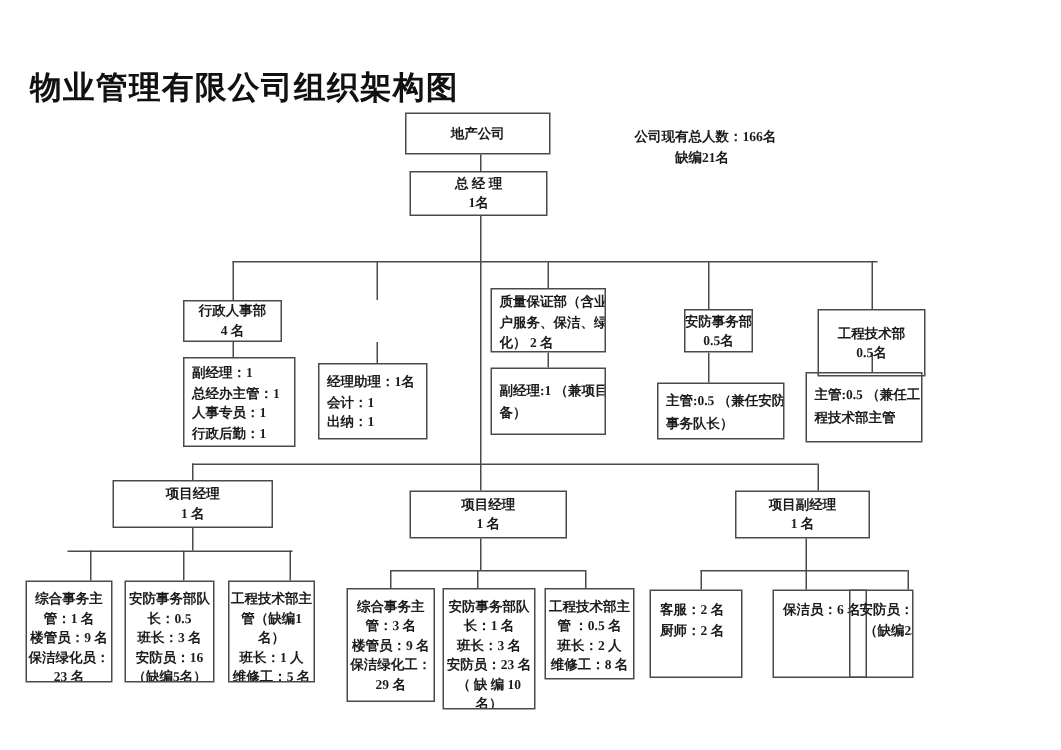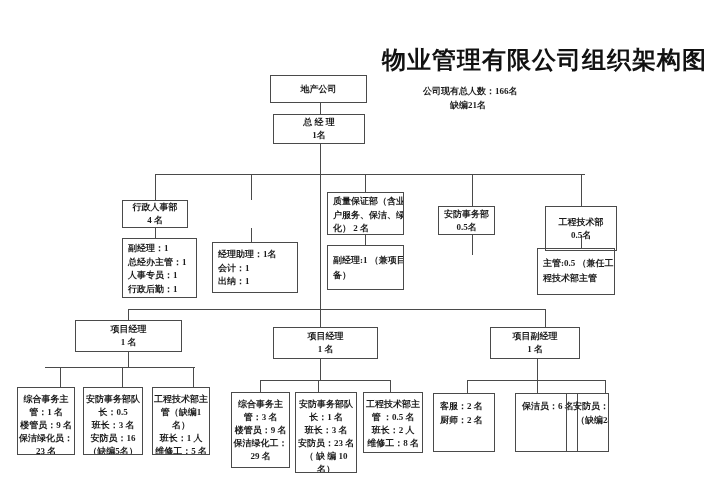--- a/index.html
+++ b/index.html
@@ -1,20 +1,20 @@
 <!DOCTYPE html>
 <html><head>
 <meta charset="utf-8">
 <style>
   html,body{margin:0;padding:0;background:#ffffff;}
   .canvas{position:relative;width:707px;height:500px;background:#ffffff;
           font-family:"Liberation Serif","DejaVu Serif",serif;color:#1c1c1c;}
-  .title{position:absolute;left:20px;right:0;top:44px;text-align:right;
+  .title{position:absolute;left:20px;right:0;top:44px;text-align:left;
          font-family:"Liberation Sans","DejaVu Sans",sans-serif;
-         font-size:24px;font-weight:bold;letter-spacing:1px;color:#111;}
+         font-size:21px;font-weight:bold;letter-spacing:1px;color:#111;}
   .ann{position:absolute;font-size:9px;font-weight:700;white-space:nowrap;}
   .box{position:absolute;box-sizing:border-box;border:1px solid #4a4a4a;
        font-size:9px;font-weight:600;overflow:hidden;}
   .hd{display:flex;flex-direction:column;justify-content:center;align-items:center;
       text-align:center;line-height:13px;}
   .dt{padding:3px 5px;line-height:13.5px;text-align:left;}
   .ch{padding-top:5px;text-align:center;line-height:13px;}
   .chl{padding:5px 6px;line-height:14px;text-align:left;}
   .ln{white-space:nowrap;}
   .conn{position:absolute;background:#4a4a4a;}
@@ -69,43 +69,47 @@
 
   <div class="box hd" style="left:122px;top:200px;width:66px;height:28px">
     <div class="ln">行政人事部</div>
     <div class="ln">4 名</div>
   </div>
   <div class="box dt" style="left:327px;top:192px;width:77px;height:43px;padding-top:2px">
     <div class="ln">质量保证部（含业</div>
     <div class="ln">户服务、保洁、绿</div>
     <div class="ln">化）  2 名</div>
   </div>
-  <div class="box hd" style="left:438px;top:206px;width:57px;height:29px">
+  <div class="box hd" style="left:456px;top:206px;width:46px;height:29px">
     <div class="ln">安防事务部</div>
     <div class="ln">0.5名</div>
   </div>
   <div class="box hd" style="left:545px;top:206px;width:72px;height:45px">
     <div class="ln">工程技术部</div>
     <div class="ln">0.5名</div>
   </div>
 
   <div class="box dt" style="left:122px;top:238px;width:75px;height:60px">
     <div class="ln">副经理：1</div>
     <div class="ln">总经办主管：1</div>
     <div class="ln">人事专员：1</div>
     <div class="ln">行政后勤：1</div>
   </div>
-  <div class="box dt" style="left:212px;top:242px;width:86px;height:51px;padding-top:5px">
+  <div class="box dt" style="left:212px;top:242px;width:73px;height:51px;padding-top:5px">
     <div class="ln">经理助理：1名</div>
     <div class="ln">会计：1</div>
     <div class="ln">出纳：1</div>
   </div>
   <div class="box dt" style="left:327px;top:245px;width:77px;height:45px;padding-top:7px;line-height:15px">
     <div class="ln">副经理:1 （兼项目筹</div>
     <div class="ln">备）</div>
+  </div>
+  <div class="box dt" style="left:438px;top:255px;width:85px;height:38px;padding-top:4px;line-height:15px">
+    <div class="ln">主管:0.5 （兼任安防</div>
+    <div class="ln">事务队长）</div>
   </div>
   <div class="box dt" style="left:537px;top:248px;width:78px;height:47px;padding-top:7px;line-height:15px">
     <div class="ln">主管:0.5 （兼任工</div>
     <div class="ln">程技术部主管</div>
   </div>
 
   <div class="box hd" style="left:75px;top:320px;width:107px;height:32px">
     <div class="ln">项目经理</div>
     <div class="ln">1 名</div>
   </div>

